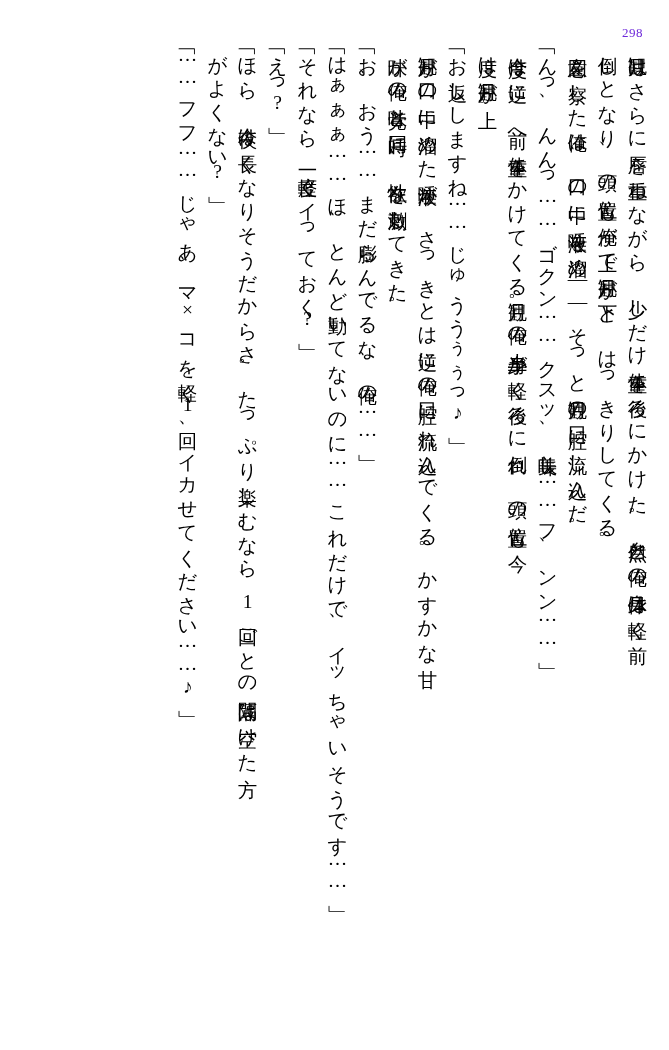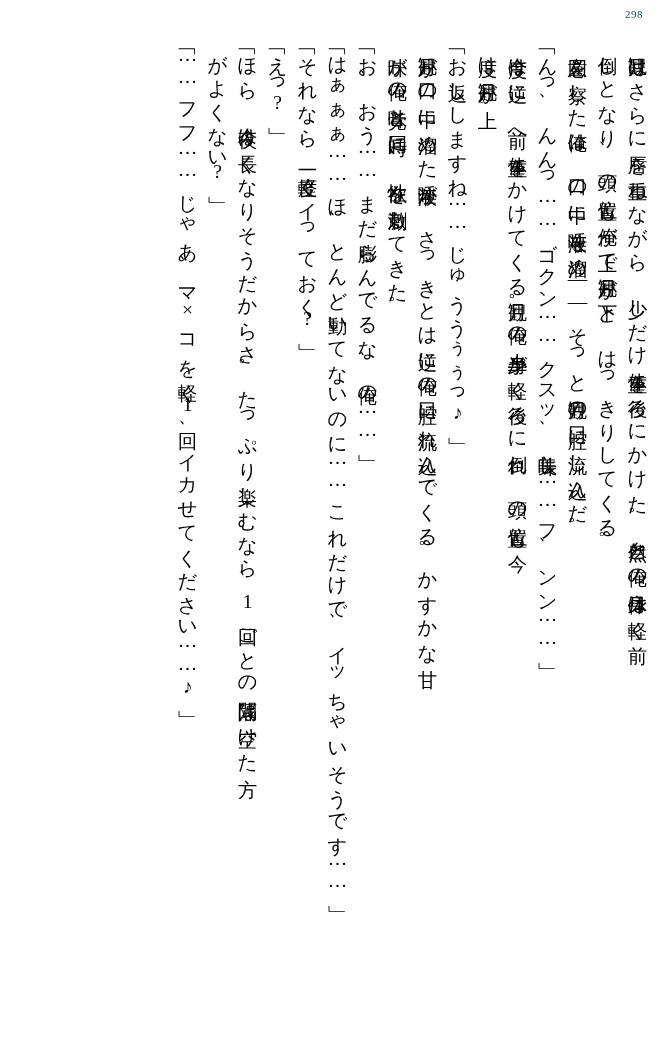--- a/index.html
+++ b/index.html
@@ -16,25 +16,25 @@
   }
   .page {
     position: relative;
     width: 669px;
     height: 1050px;
     background: #ffffff;
     box-sizing: border-box;
   }
   .page-number {
     position: absolute;
-    top: 8px;
+    top: 25px;
     right: 26px;
-    font-size: 11px;
+    font-size: 13px;
     letter-spacing: 0.5px;
-    color: #0c4a6e;
+    color: #6d28d9;
     font-family: "Liberation Serif", "DejaVu Serif", serif;
   }
   .text-body {
     position: absolute;
     top: 42px;
     right: 22px;
     left: 22px;
     bottom: 22px;
     display: flex;
     flex-direction: row-reverse;

